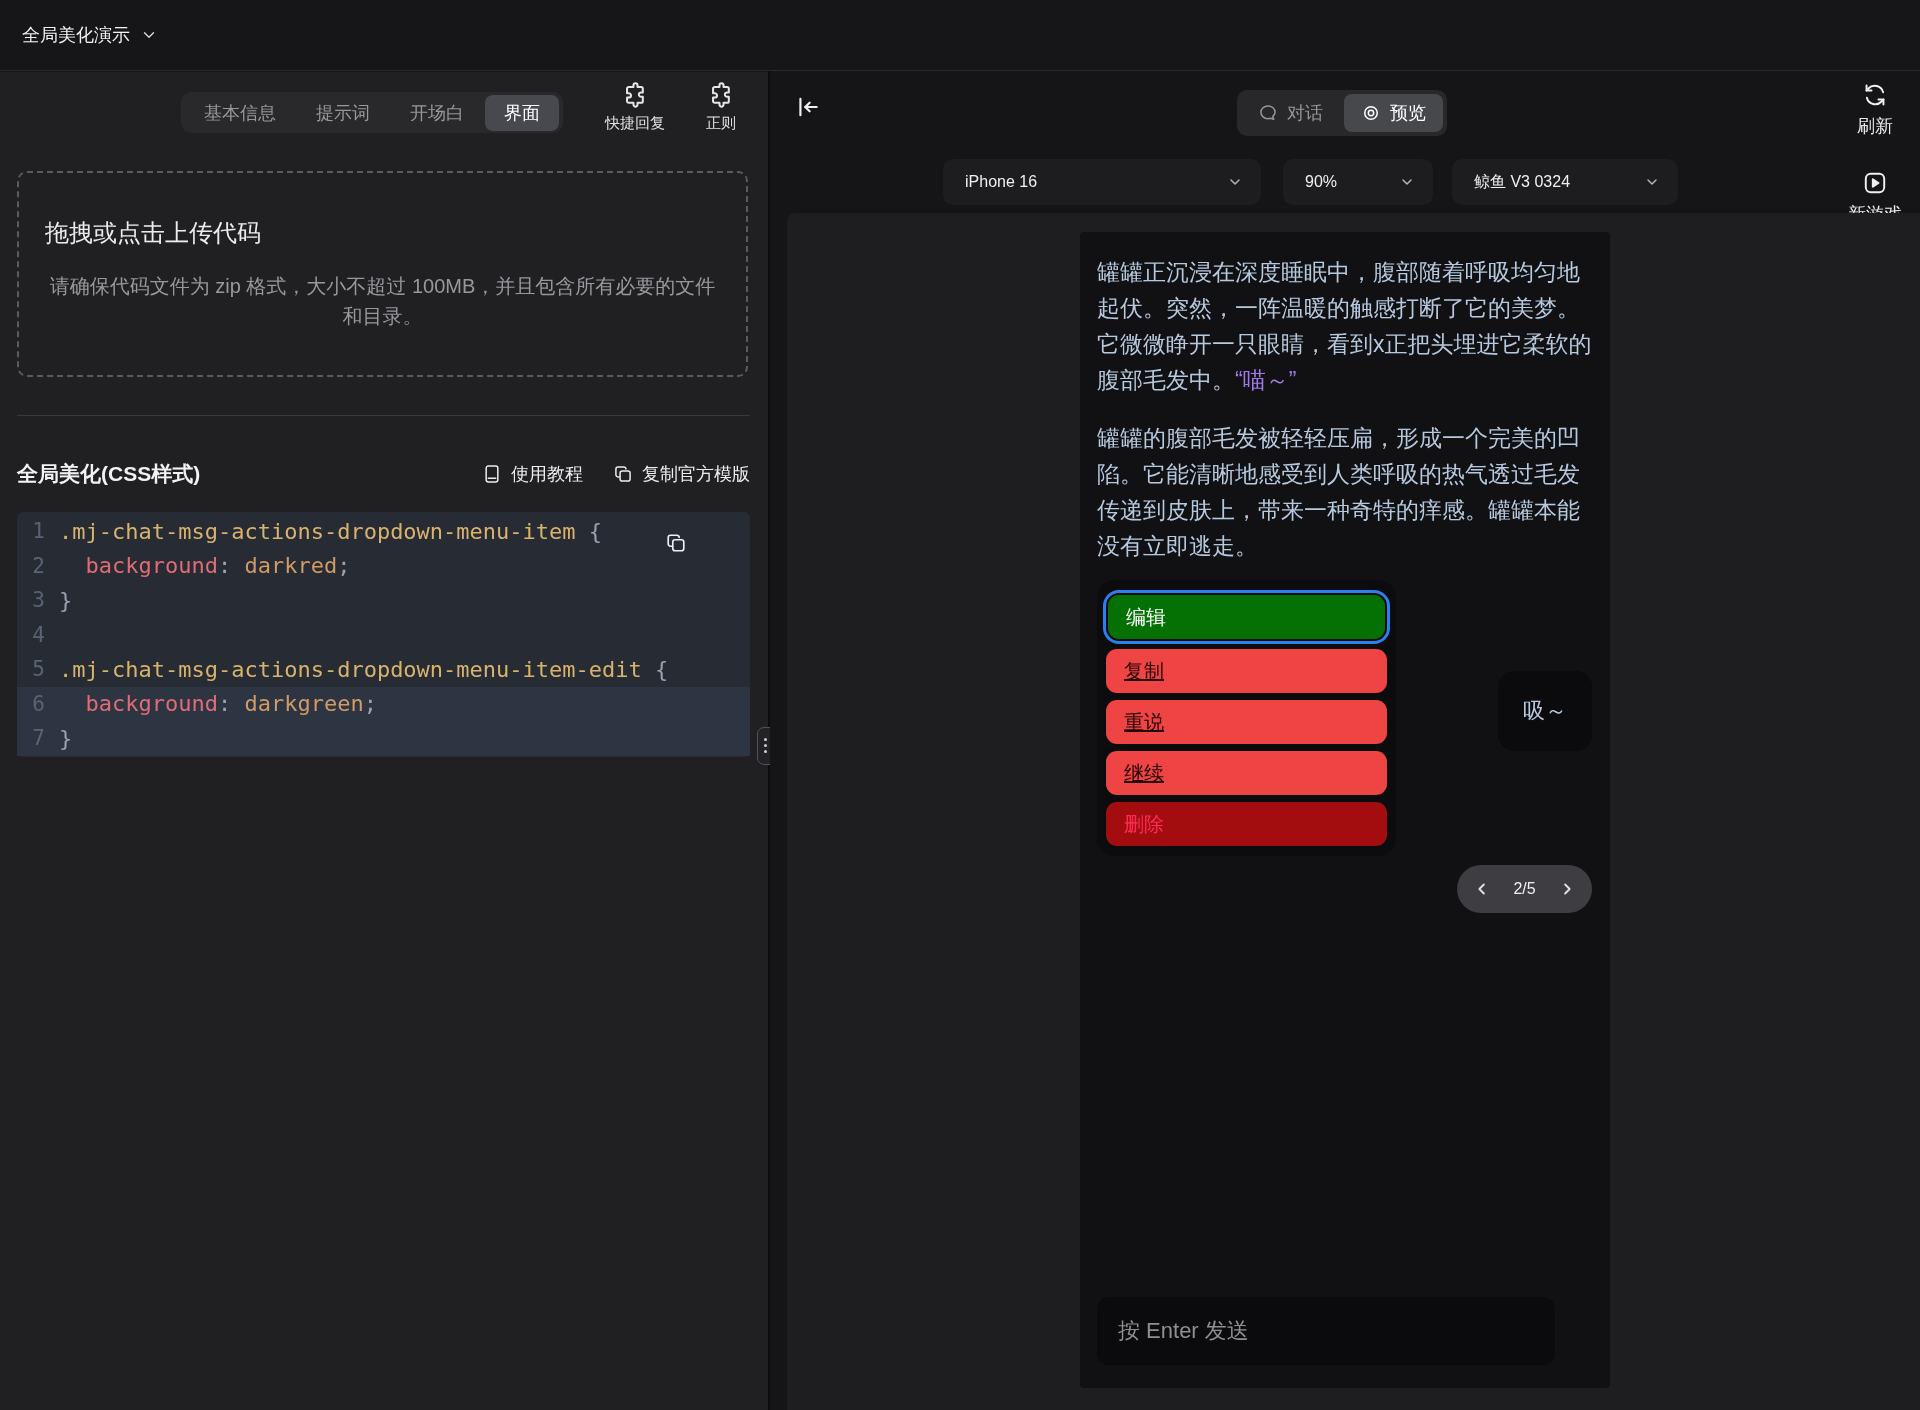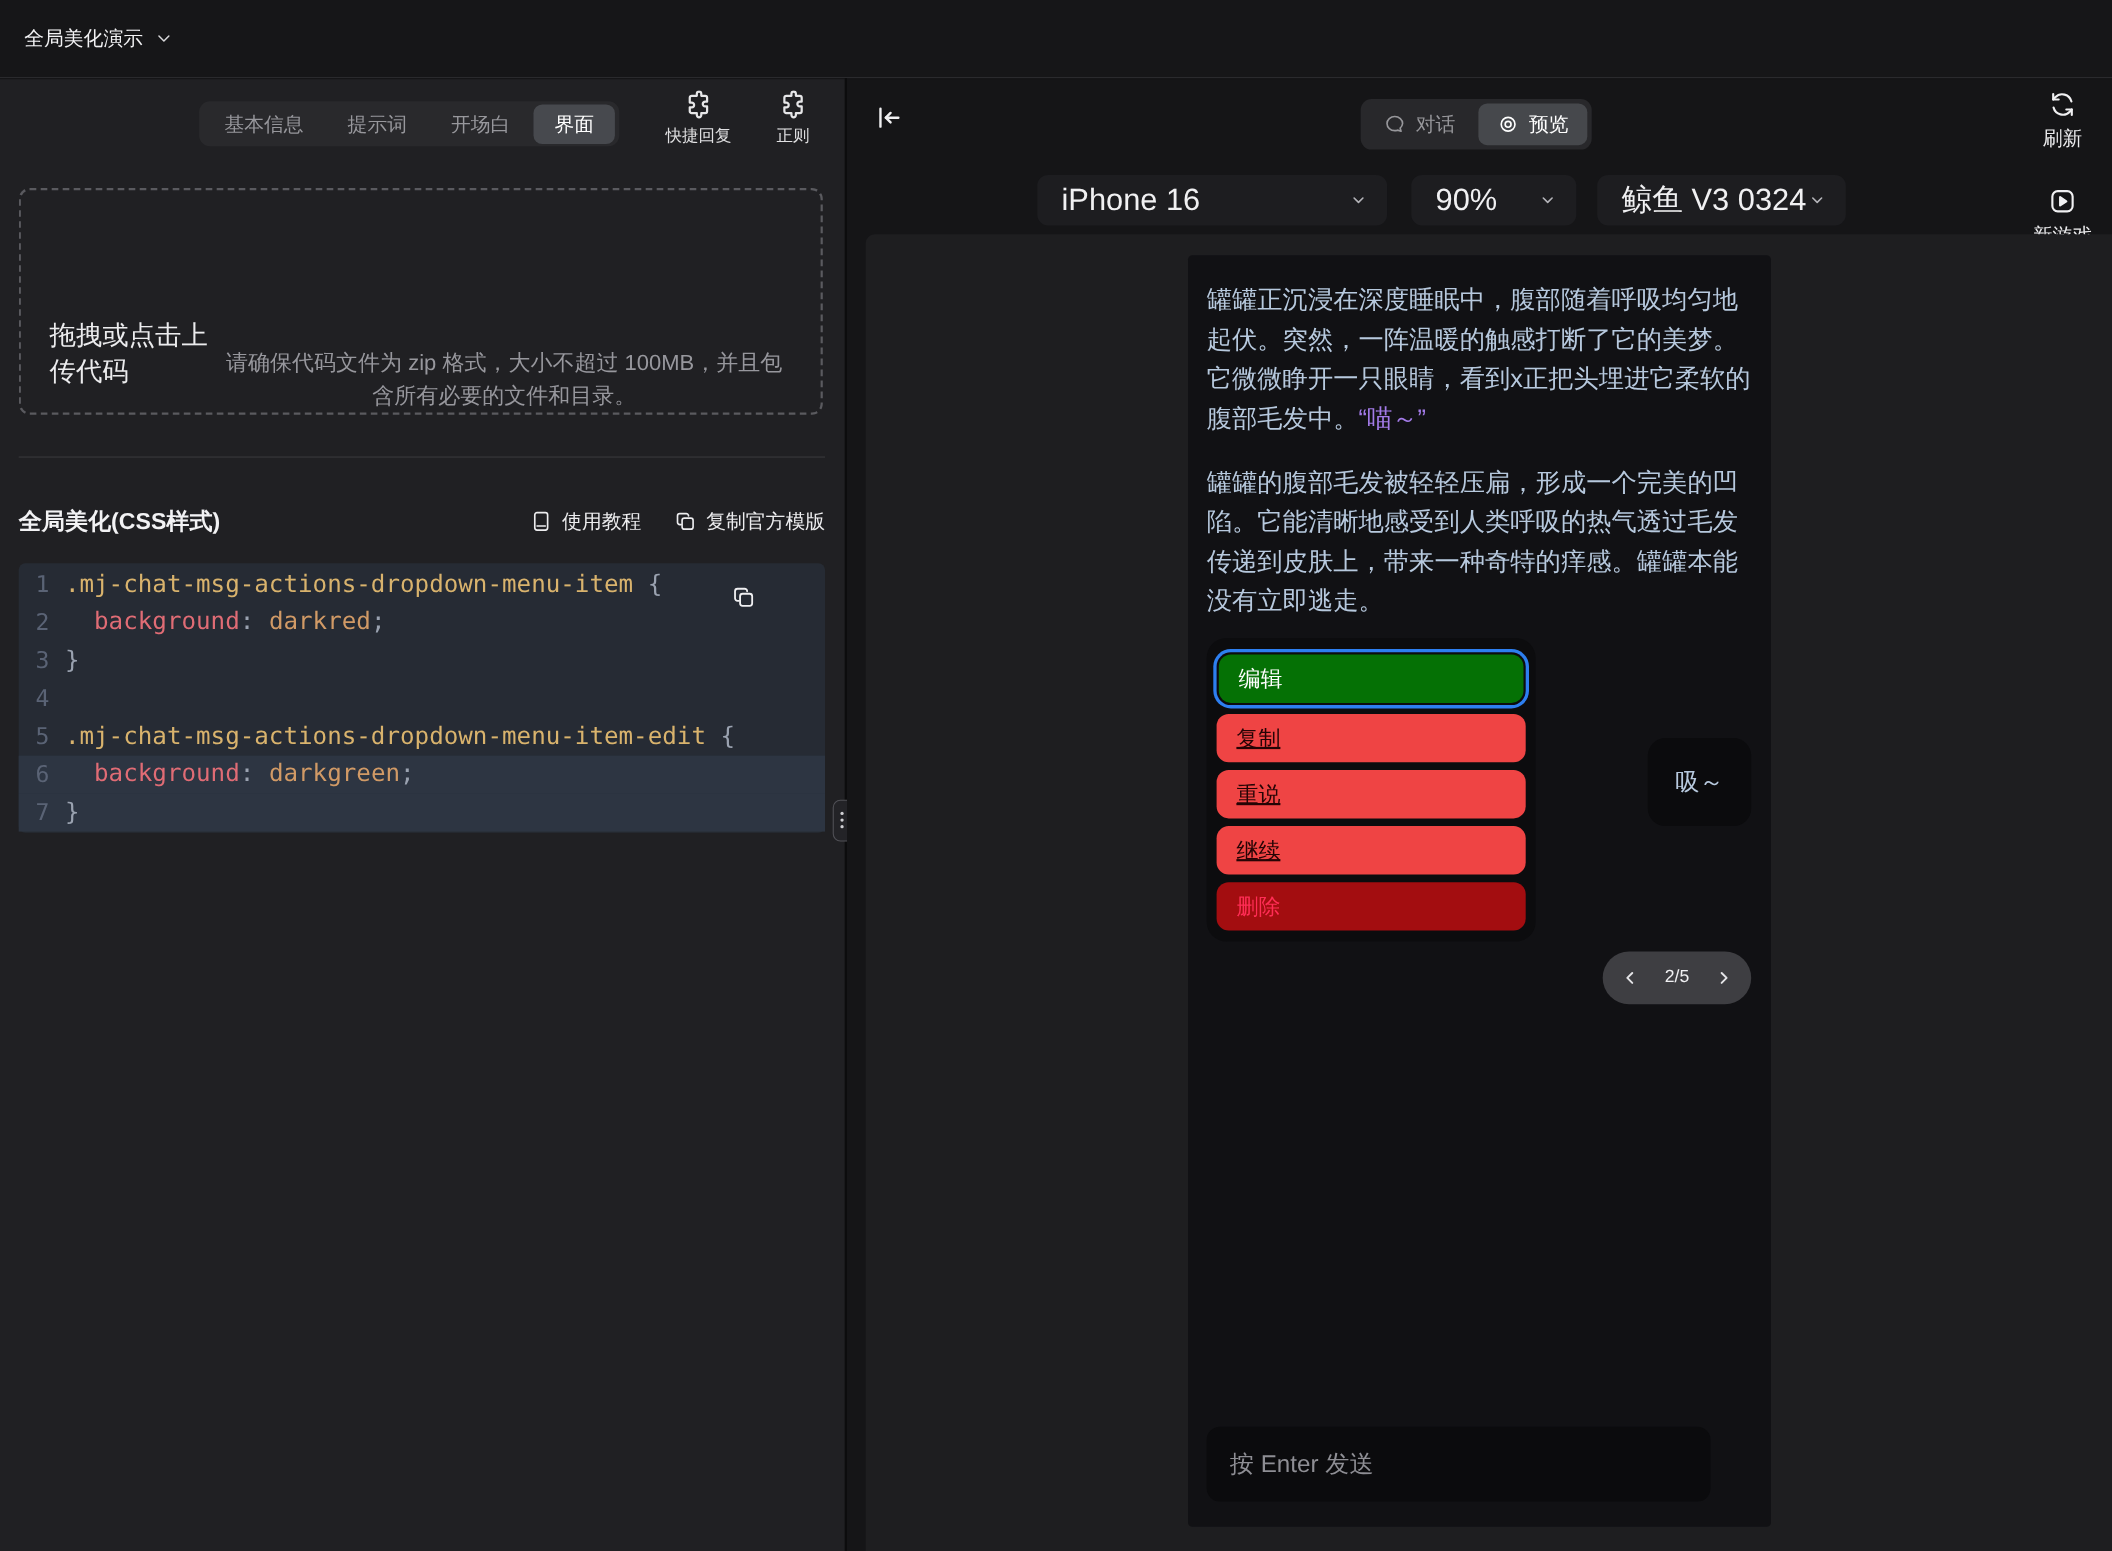--- a/index.html
+++ b/index.html
@@ -24,21 +24,21 @@
   
   #left-panel { position:absolute; left:0; top:72px; width:768px; height:1338px; background:#202023; }
   #tabs { position:absolute; left:181px; top:20px; height:41px; background:#29292c; border-radius:10px; display:flex; align-items:center; padding:4px; gap:2px; }
   .tab { padding:6px 19px; font-size:18px; color:#97979c; border-radius:8px; cursor:pointer; white-space:nowrap; }
   .tab.active { background:#47494e; color:#fff; }
   .tool-btn { position:absolute; top:10px; width:74px; display:flex; flex-direction:column; align-items:center; gap:5px; color:#e6e6e8; cursor:pointer; }
   .tool-btn .lbl { font-size:15px; color:#e0e0e2; white-space:nowrap; }
   #tool-quick { left:598px; }
   #tool-regex { left:684px; }
 
-  #dropzone { position:absolute; left:17px; top:99px; width:731px; height:206px; border:2px dashed #5a5a5f; border-radius:10px; display:flex; flex-direction:row; align-items:flex-end; justify-content:center; padding:0 26px; cursor:pointer; }
+  #dropzone { position:absolute; left:17px; top:99px; width:731px; height:206px; border:2px dashed #5a5a5f; border-radius:10px; display:flex; flex-direction:column; align-items:flex-start; justify-content:center; padding:0 26px; cursor:pointer; }
   #dropzone .dz-title { color:#ececee; font-size:24px; margin-bottom:22px; }
   #dropzone .dz-desc { color:#97979d; font-size:20px; line-height:30px; text-align:center; max-width:690px; }
 
   .hr { position:absolute; left:17px; top:343px; width:733px; height:0; border-top:1px solid #39393d; }
 
   #css-head { position:absolute; left:17px; top:388px; width:733px; display:flex; align-items:center; justify-content:space-between; }
   #css-head .sec-title { color:#f2f2f4; font-size:21px; font-weight:bold; }
   #css-head .head-actions { display:flex; align-items:center; gap:30px; }
   .head-link { display:flex; align-items:center; gap:9px; color:#ededef; font-size:18px; cursor:pointer; }
 
@@ -60,21 +60,21 @@
   
   #right-panel { position:absolute; left:770px; top:72px; width:1150px; height:1338px; background:#151517; }
   #collapse-btn { position:absolute; left:25px; top:22px; color:#f0f0f2; cursor:pointer; }
   #view-toggle { position:absolute; left:467px; top:18px; height:46px; background:#28282b; border-radius:10px; display:flex; align-items:center; padding:4px; gap:4px; }
   .toggle-item { display:flex; align-items:center; gap:9px; padding:7px 17px; border-radius:8px; font-size:18px; color:#97979b; cursor:pointer; white-space:nowrap; }
   .toggle-item.active { background:#46484c; color:#fff; }
   #top-actions { position:absolute; right:18px; top:10px; display:flex; gap:32px;flex-direction:column; }
   .action-col { display:flex; flex-direction:column; align-items:center; gap:6px; color:#f0f0f2; cursor:pointer; }
   .action-col .lbl { font-size:18px; color:#ececee; white-space:nowrap; }
 
-  .select { position:absolute; top:87px; height:46px; background:#1d1d20; border-radius:10px; display:flex; align-items:center; justify-content:space-between; padding:0 18px 0 22px; color:#f0f0f2; font-size:28px; cursor:pointer; }
+  .select { position:absolute; top:87px; height:46px; background:#1d1d20; border-radius:10px; display:flex; align-items:center; justify-content:space-between; padding:0 18px 0 22px; color:#f0f0f2; font-size:16px; cursor:pointer; }
   .select .ico { color:#b4b4b9; }
   #select-device { left:173px; width:318px; }
   #select-zoom { left:513px; width:150px; }
   #select-model { left:682px; width:226px; }
 
   #canvas { position:absolute; left:17px; top:141px; width:1133px; height:1197px; background:#1e1e20; border-radius:8px 0 0 0; }
   #phone { position:absolute; left:293px; top:19px; width:530px; height:1156px; background:#111114; border-radius:4px; }
 
   #chat-scroll { position:absolute; left:17px; top:22px; width:496px; color:#b7c9de; font-size:23px; line-height:36px; }
   #chat-scroll p { margin-bottom:22px; }

